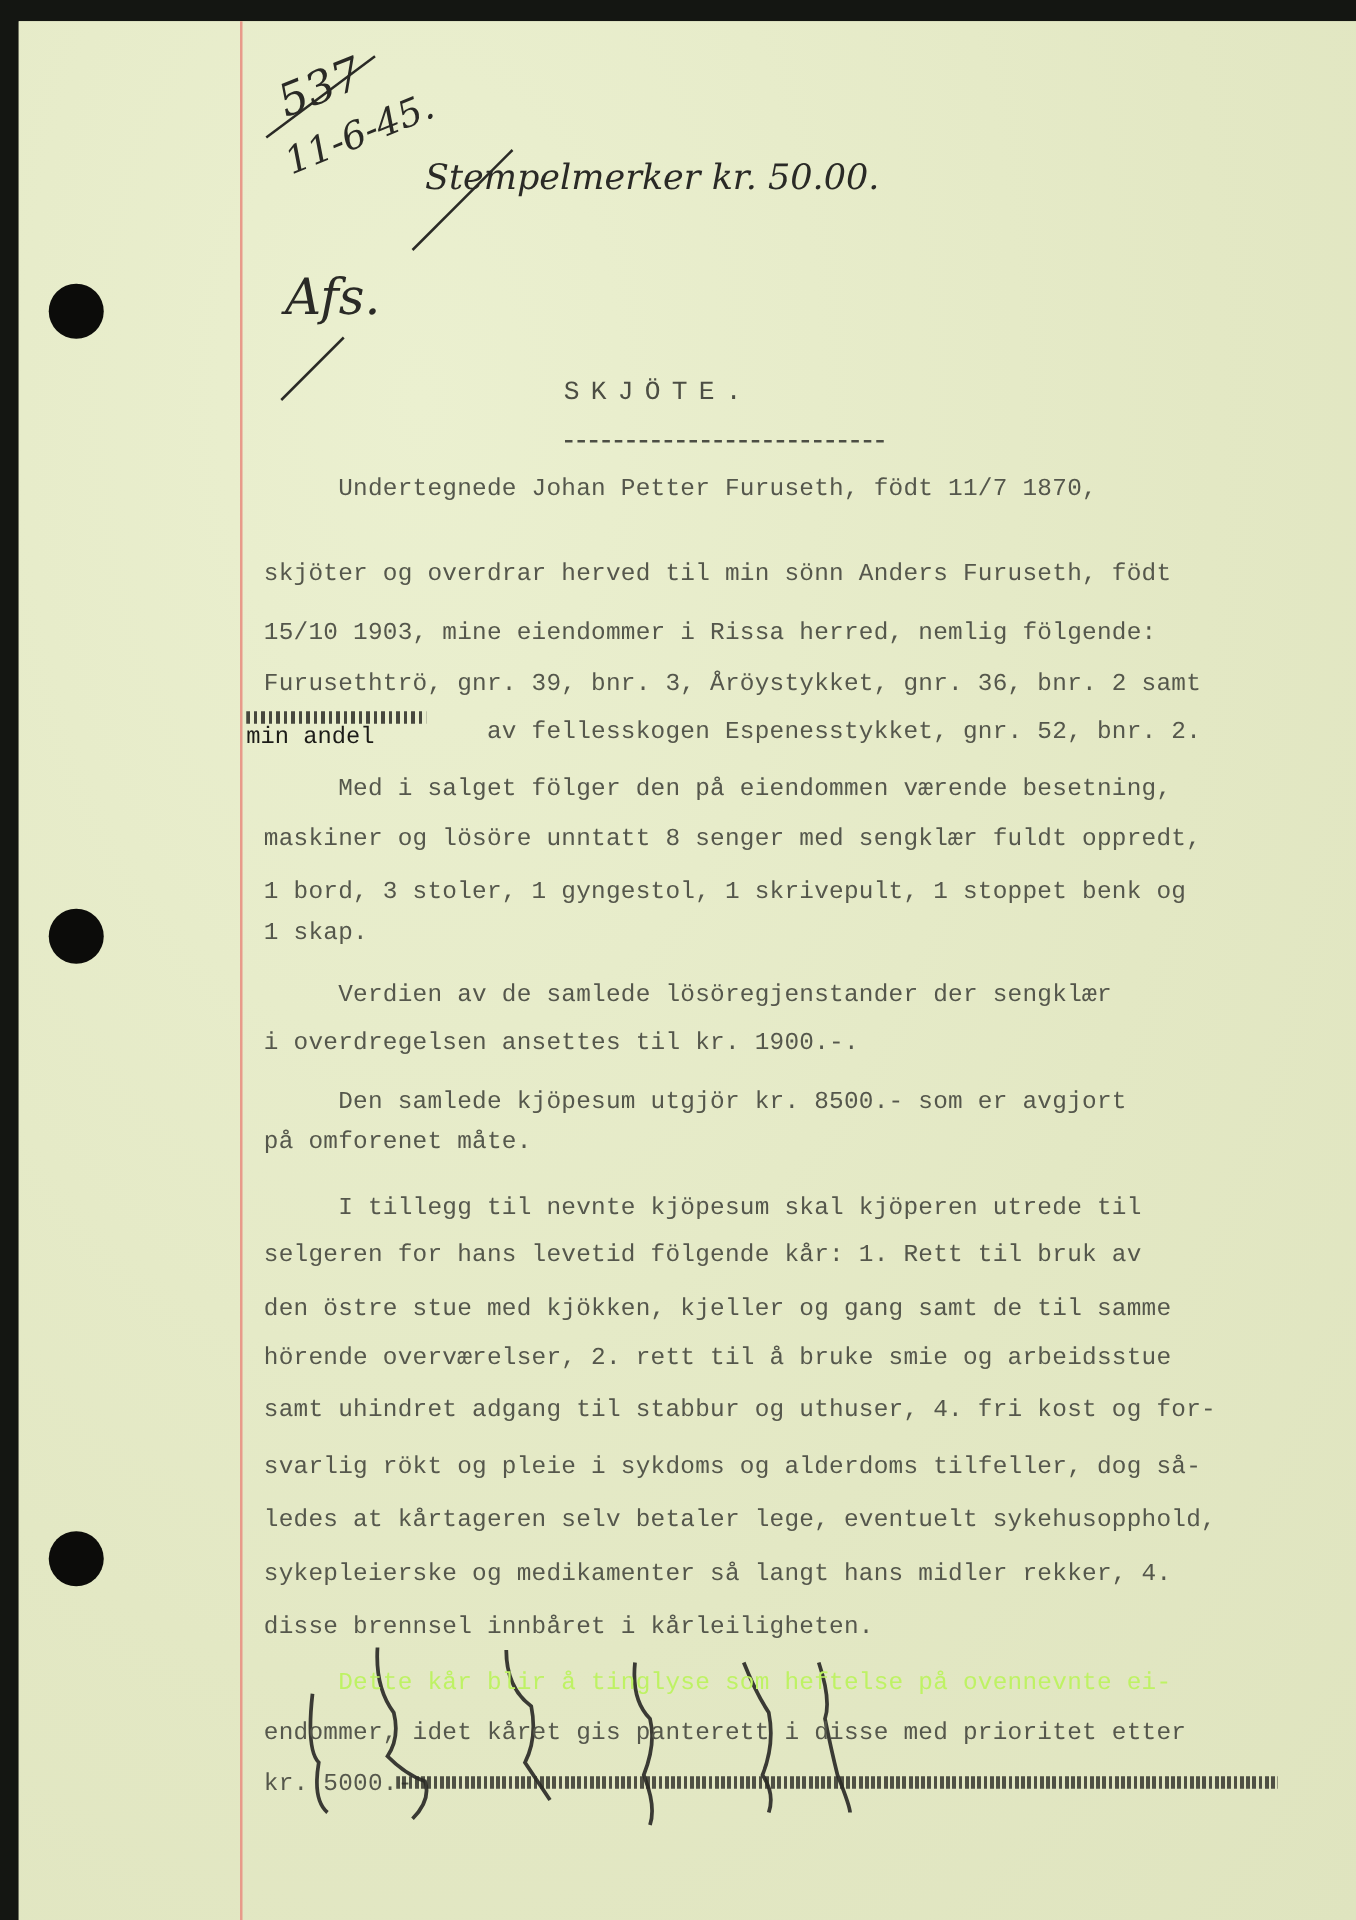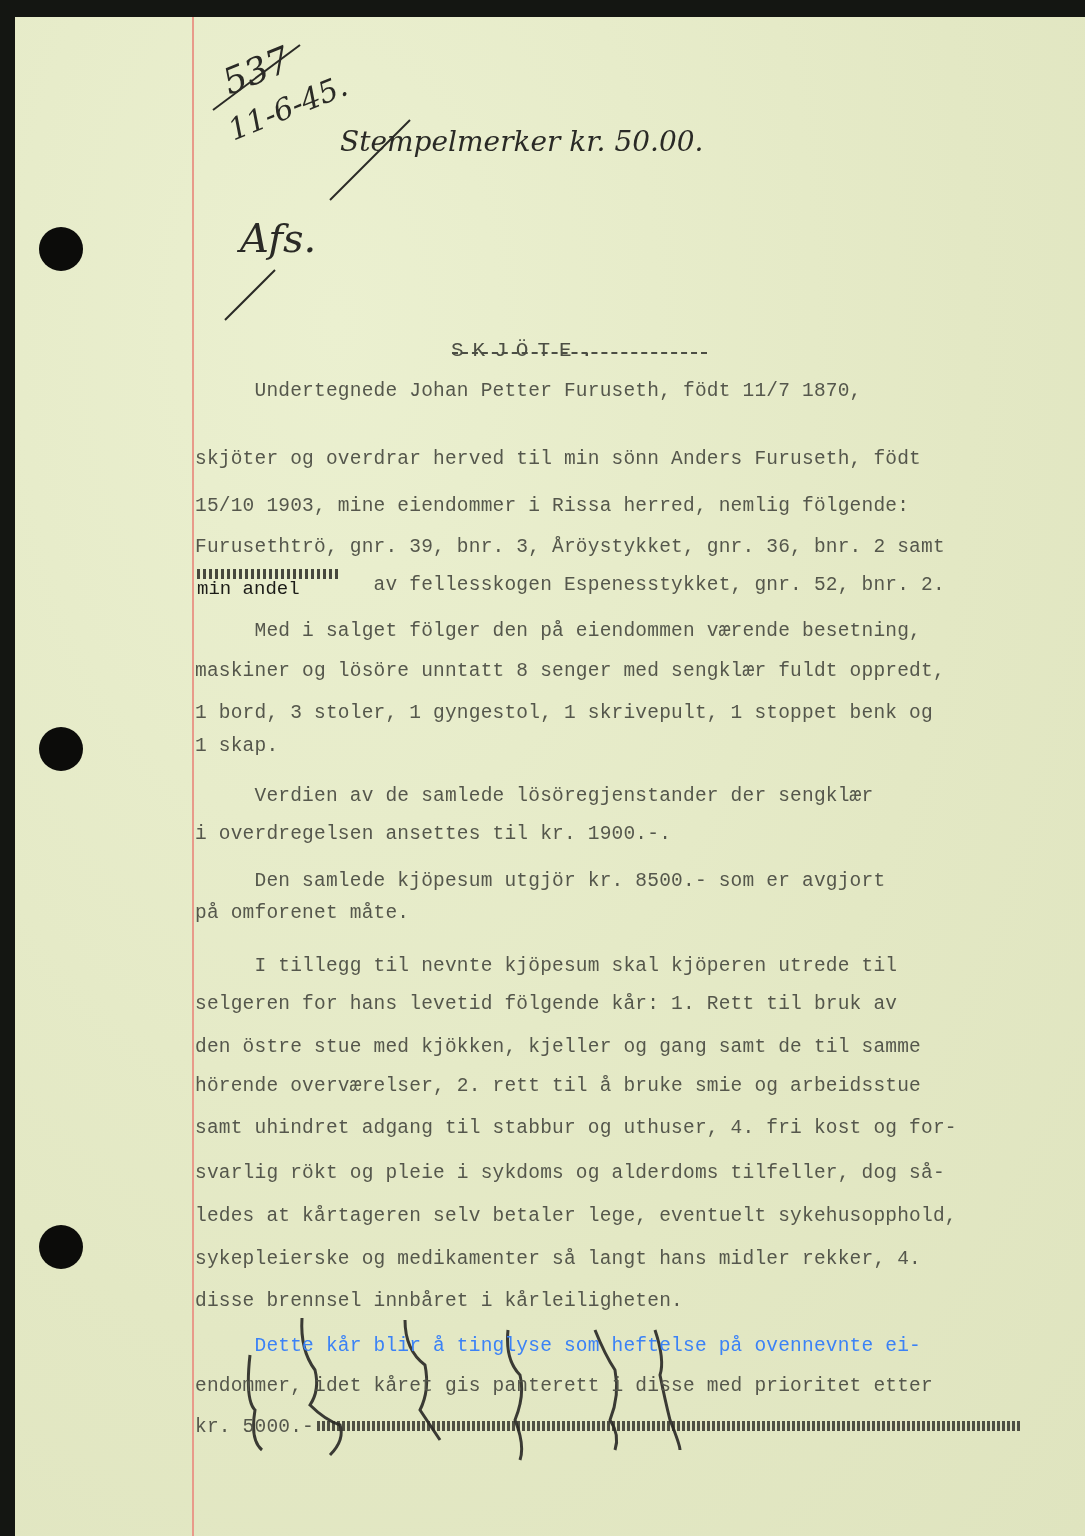--- a/index.html
+++ b/index.html
@@ -19,31 +19,30 @@
   }
   .hole {
     position: absolute; width: 44px; height: 44px; border-radius: 50%;
     background: #0c0c0a; left: 24px;
   }
   .hw {
     position: absolute; font-family: "DejaVu Serif", serif; font-style: italic;
     color: #2a2a26;
   }
   .typed {
-    position: absolute; left: 195px; width: 830px;
+    position: absolute; left: 211px; width: 830px;
     font-family: "Liberation Mono", monospace;
     font-size: 19.5px; color: #55574c; letter-spacing: 0.2px;
     white-space: pre;
   }
-  .dark { color: #3b82f6; }
+  .dark { color: #bef264; }
   .title {
     position: absolute; left: 451px; top: 303px;
     font-family: "Liberation Mono", monospace; font-size: 21px; color: #4c4e44;
     letter-spacing: 9px;
-    margin-top: 36px;
   }
   .title-rule {
     position: absolute; left: 452px; top: 352px; width: 255px; height: 0;
     border-top: 2px dashed #4c4e44;
   }
   .insert {
     position: absolute; left: 197px; top: 554px;
     font-family: "Liberation Mono", monospace; font-size: 19px; color: #1c1c18; margin-top: 24px;
   }
   .struck {
@@ -64,21 +63,21 @@
 <div class="page">
   <div class="margin-line"></div>
   <div class="hole" style="top:210px"></div>
   <div class="hole" style="top:710px"></div>
   <div class="hole" style="top:1208px"></div>
 </div>
 
 <div class="hw" style="left:222px;top:50px;font-size:36px;transform:rotate(-22deg);">537</div>
 <div class="hw" style="left:225px;top:90px;font-size:30px;transform:rotate(-22deg);">11-6-45.</div>
 <div class="hw" style="left:340px;top:125px;font-size:28px;">Stempelmerker kr. 50.00.</div>
-<div class="hw" style="left:240px;top:215px;font-size:40px;font-style:italic;">Afs.</div>
+<div class="hw" style="left:228px;top:215px;font-size:40px;font-style:italic;">Afs.</div>
 
 <svg class="squiggles" width="1085" height="1536">
   <path d="M213 110 L300 45" stroke="#2a2a26" stroke-width="2" fill="none"></path>
   <path d="M330 200 L410 120" stroke="#2a2a26" stroke-width="2" fill="none"></path>
   <path d="M225 320 L275 270" stroke="#2a2a26" stroke-width="2" fill="none"></path>
   <path d="M250 1355 Q245 1400 255 1410 Q250 1440 262 1450" stroke="#3a3a34" stroke-width="3" fill="none"></path>
   <path d="M302 1318 Q300 1350 315 1370 Q320 1390 310 1405 Q325 1420 340 1425 Q345 1440 330 1455" stroke="#3a3a34" stroke-width="3" fill="none"></path>
   <path d="M405 1320 Q405 1350 425 1365 Q430 1390 420 1410 Q430 1425 440 1440" stroke="#3a3a34" stroke-width="3" fill="none"></path>
   <path d="M508 1330 Q505 1360 520 1375 Q525 1395 515 1420 Q525 1445 520 1460" stroke="#3a3a34" stroke-width="3" fill="none"></path>
   <path d="M595 1330 Q605 1355 615 1370 Q620 1395 610 1420 Q620 1435 615 1450" stroke="#3a3a34" stroke-width="3" fill="none"></path>

